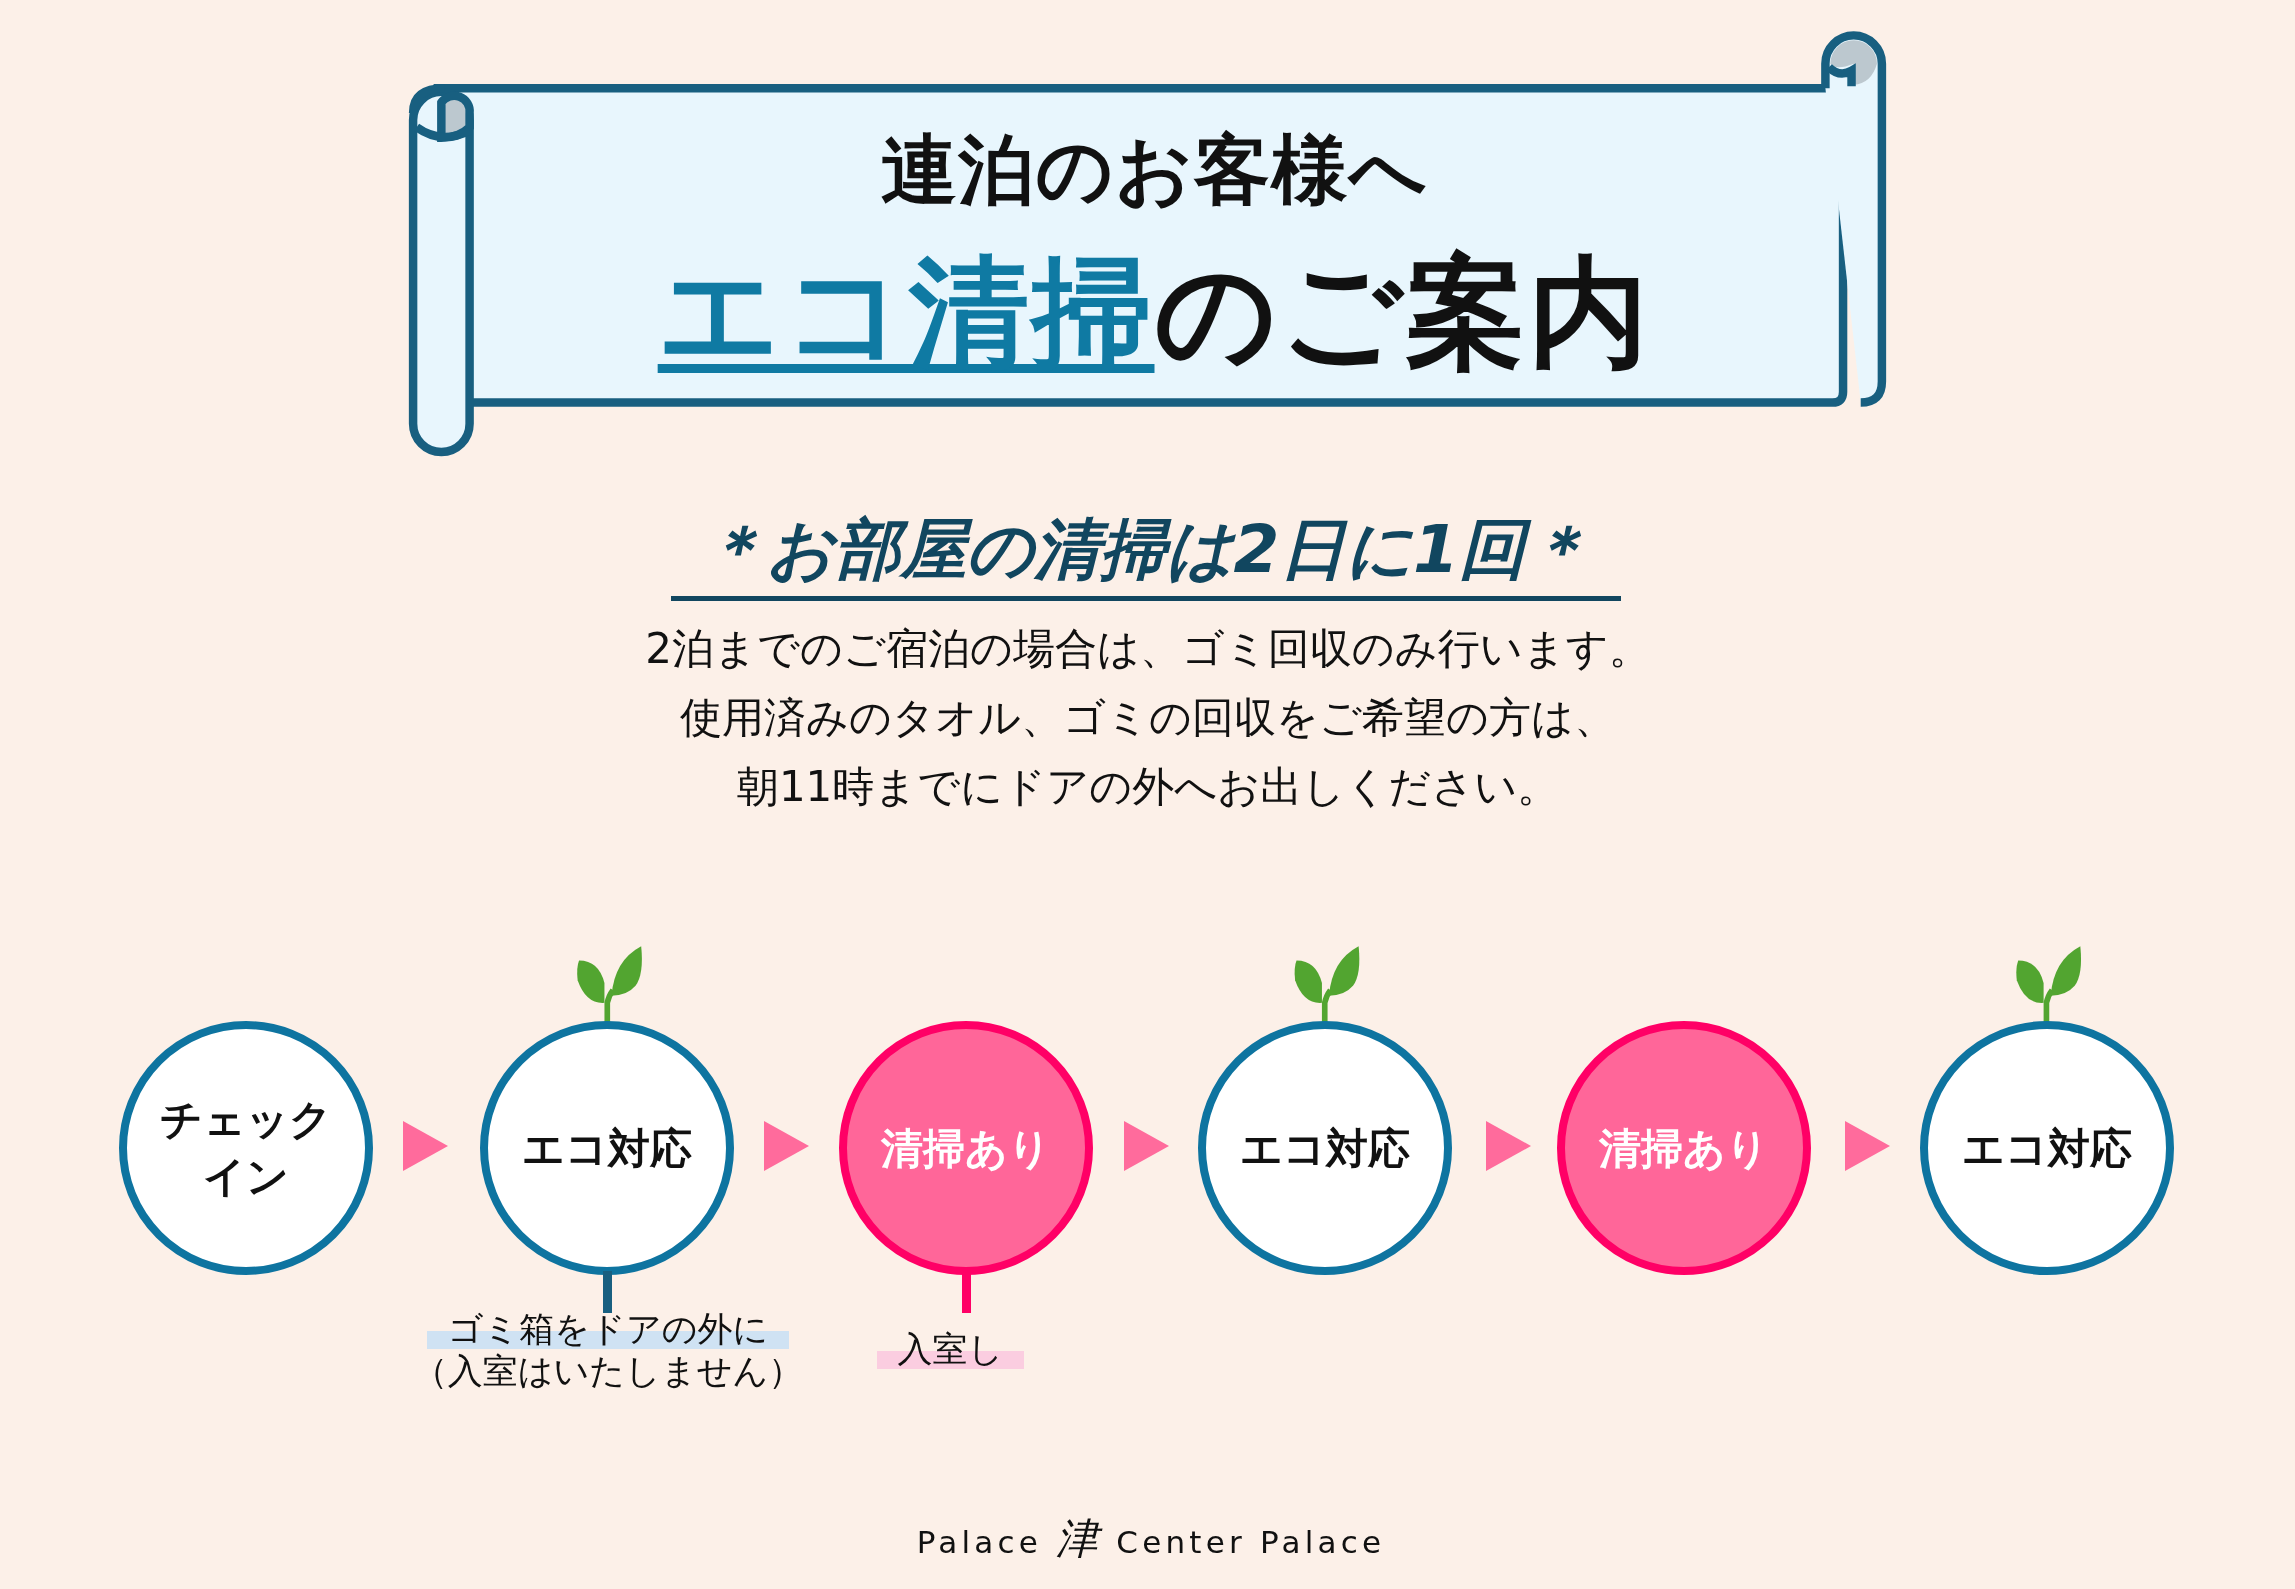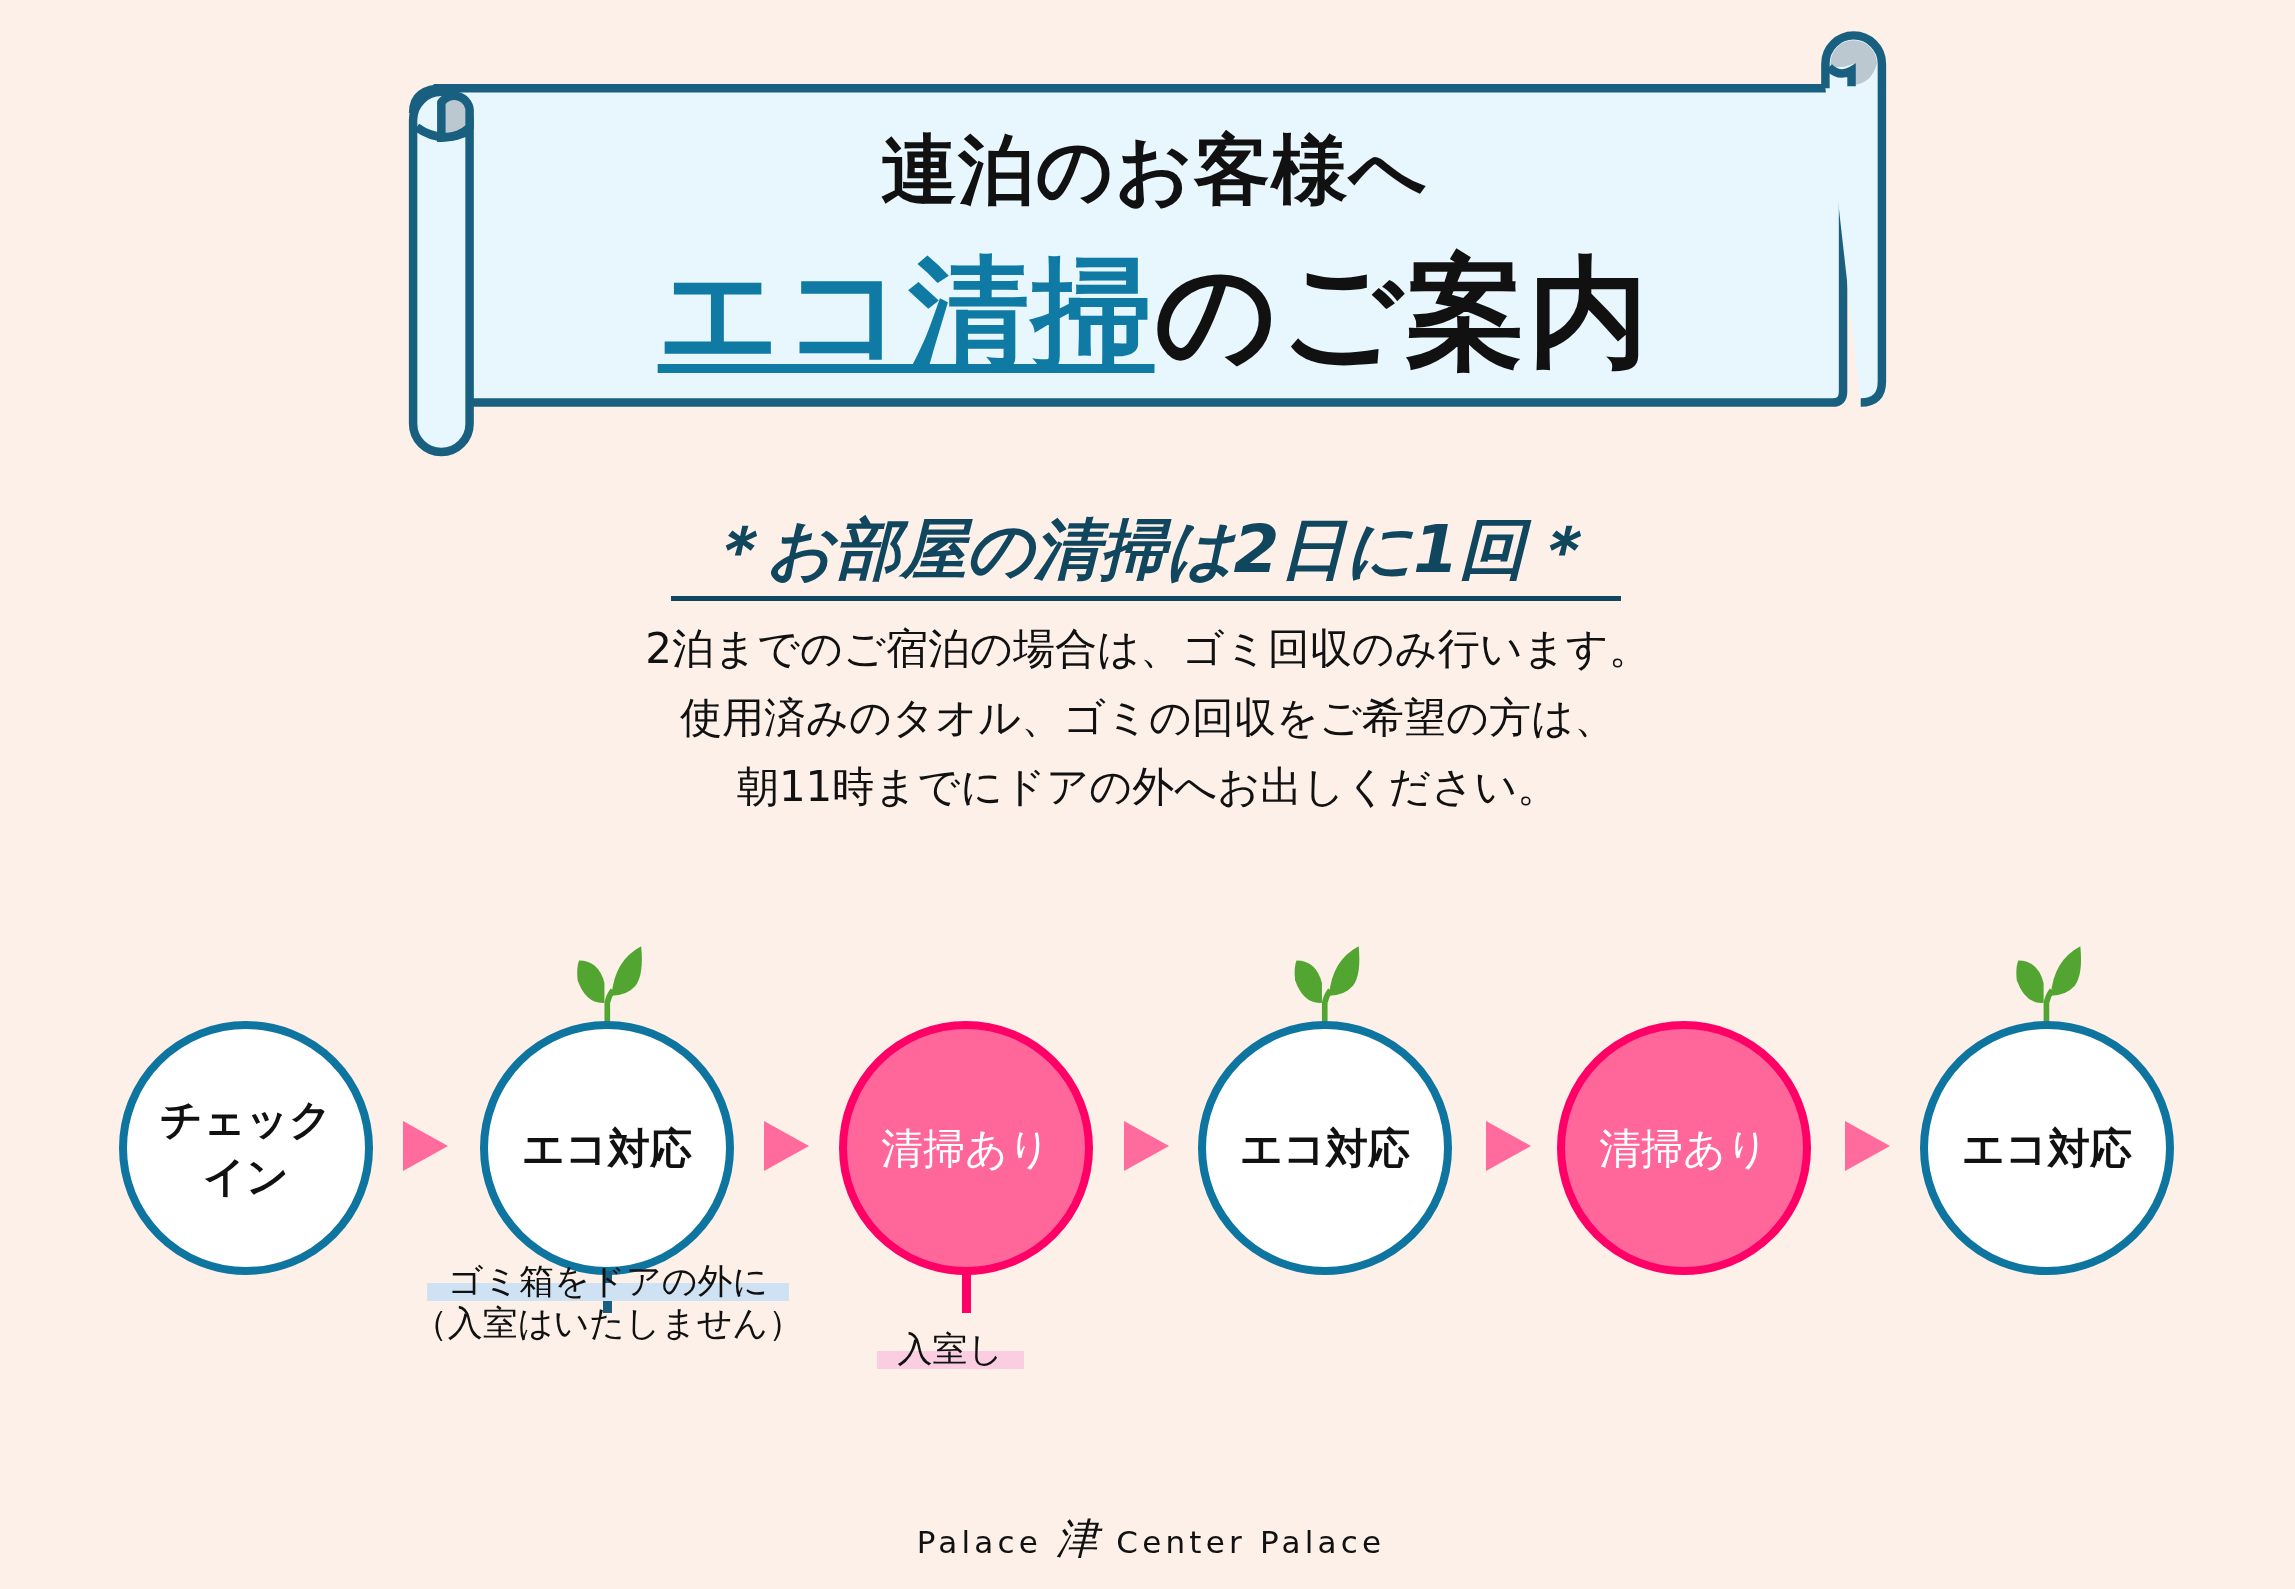--- a/index.html
+++ b/index.html
@@ -21,21 +21,21 @@
     border-bottom:5.7px solid #11465f; padding-bottom:4px; line-height:85px;font-style:italic;
   }
   .body-text { position:absolute; left:212px; width:1872px; top:614px; text-align:center; font-size:42px; line-height:69px; }
   .body-text div { white-space:nowrap; }
   .circle {
     position:absolute; width:240px; height:240px; border-radius:50%;
     box-sizing:border-box; display:flex; align-items:center; justify-content:center;
     text-align:center; font-size:42px; font-weight:bold; line-height:57px;
   }
   .circle.eco { background:#ffffff; border:8.5px solid #0e74a0; color:#111; }
-  .circle.clean { background:#ff6699; border:8.5px solid #ff0066; color:#ffffff; font-weight:normal; }
+  .circle.clean { background:#ff6699; border:8.5px solid #ff0066; color:#ffffff; font-weight:bold; }
   .arrow { position:absolute; width:0; height:0; border-top:25.4px solid transparent; border-bottom:25.4px solid transparent; border-left:45px solid #ff6b9c; }
   .stem { position:absolute; width:8.5px; height:42px; }
   .note { position:absolute; text-align:center; font-size:35px; line-height:42px; white-space:nowrap; }
   .hl-blue { background:linear-gradient(transparent 55%, #cfe2f3 55%); padding:0 21px; }
   .hl-pink { background:linear-gradient(transparent 55%, #fbcde0 55%); padding:0 21px; }
   .footer { position:absolute; left:904px; width:494px; top:1511px; text-align:center; font-size:31px; letter-spacing:4.2px; font-family:"DejaVu Sans", sans-serif; }
   .footer .kanji { font-family:"DejaVu Serif", serif; font-size:42px; font-style:italic; }
 </style>
 </head>
 <body>
@@ -113,21 +113,21 @@
 </div>
 <div class="arrow" style="left:1845px;top:1121px;"></div>
 
 <div class="circle eco" style="left:1920px;top:1021px;width:254px;height:254px;">
   <span>エコ対応</span>
 </div>
 
 <div class="stem" style="left:603px;top:1271px;background:#185f80;"></div>
 <div class="stem" style="left:962px;top:1271px;background:#ff0066;"></div>
 
-<div class="note" style="left:396px;width:424px;top:1260px;">
+<div class="note" style="left:396px;width:424px;top:1308px;">
   <div><span class="hl-blue">ゴミ箱をドアの外に</span></div>
   <div><span>（入室はいたしません）</span></div>
 </div>
 <div class="note" style="left:774px;width:353px;top:1328px;">
   <div><span class="hl-pink">入室し</span></div>
 </div>
 
 <div class="footer">
   <span>Palace</span>
   <span class="kanji">津</span>

